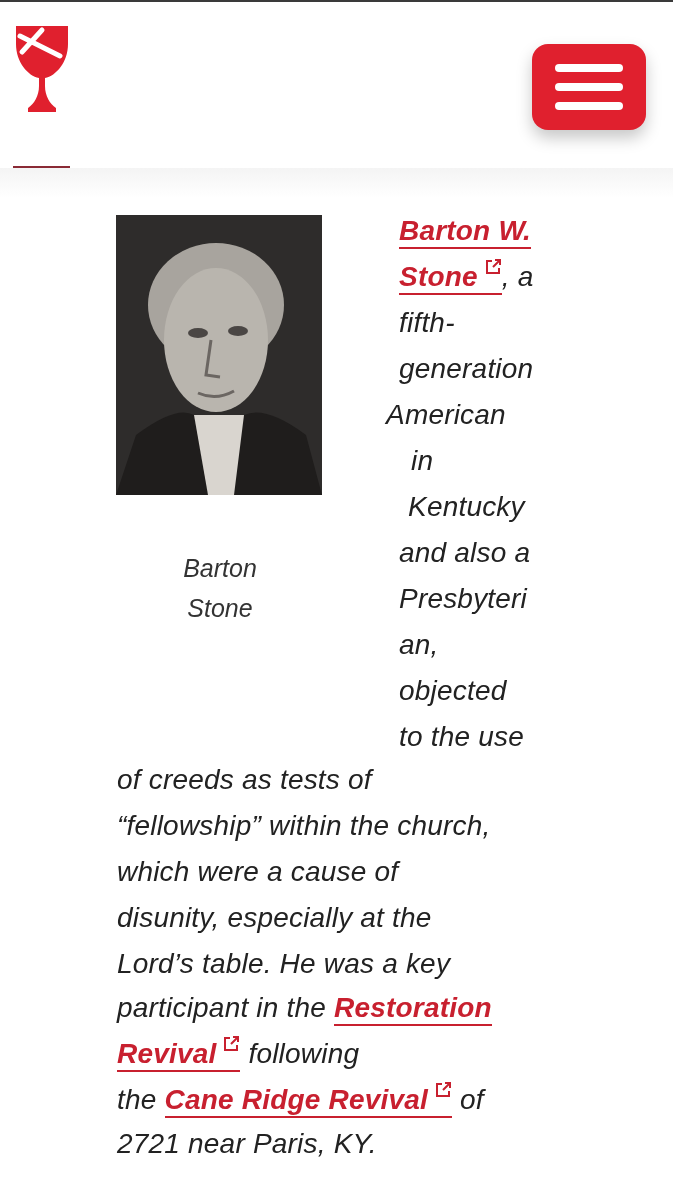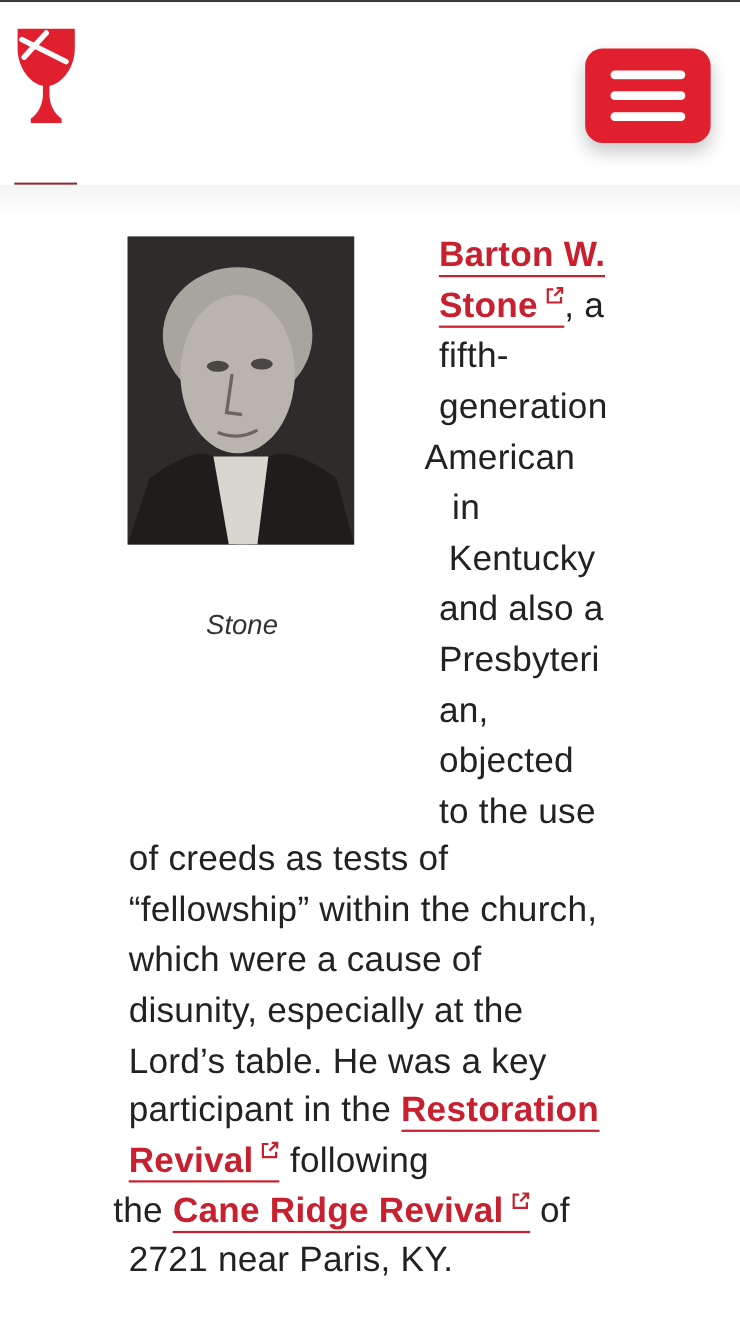--- a/index.html
+++ b/index.html
@@ -32,22 +32,23 @@
   .figure { position: absolute; left: 116px; top: 215px; width: 207px; }
   .portrait {
     width: 206px; height: 280px; display: block;
     background: #2d2b2a;
   }
   .caption {
     position: absolute; left: 116px; top: 548px; width: 208px;
     text-align: center; font-style: italic; font-size: 25px; line-height: 40px; color: #333;
   }
   .text-line {
-    position: absolute; font-size: 32px; line-height: 46px; color: #222; white-space: nowrap;
+    position: absolute; font-size: 28px; line-height: 46px; color: #222; white-space: nowrap;
     letter-spacing: 0.2px;
+    font-style: italic;
   }
   .link {
     color: #c8202f; font-weight: bold; text-decoration: none;
     border-bottom: 2px solid #c8202f; padding-bottom: 1px; cursor: pointer;
   }
   .ext { display: inline-block; width: 18px; height: 18px; vertical-align: 10px; margin-left: 6px; }
 </style>
 </head>
 <body>
 
@@ -75,20 +76,21 @@
     <ellipse cx="82" cy="118" rx="10" ry="5" fill="#4a4644"></ellipse>
     <ellipse cx="122" cy="116" rx="10" ry="5" fill="#4a4644"></ellipse>
     <path d="M95 125 L90 160 L104 162" stroke="#6b6662" stroke-width="3" fill="none"></path>
     <path d="M82 178 Q100 186 118 176" stroke="#6b6662" stroke-width="3" fill="none"></path>
     <path d="M0 280 L20 220 Q60 190 78 200 L100 280 Z" fill="#1f1d1c"></path>
     <path d="M206 280 L190 220 Q150 190 128 200 L110 280 Z" fill="#1f1d1c"></path>
     <path d="M78 200 L128 200 L118 280 L92 280 Z" fill="#d9d5cf"></path>
   </svg>
 </div>
 <div class="caption">
+  <div>Barton</div>
   <div>Stone</div>
 </div>
 
 <div>
   <div class="text-line" style="left:399px; top:208px;">
     <a class="link">Barton W.</a>
   </div>
   <div class="text-line" style="left:399px; top:254px;">
     <a class="link"><span>Stone</span><svg class="ext" viewBox="0 0 18 18">
           <path d="M8 3 H3 V15 H15 V10" stroke="#c8202f" stroke-width="2" fill="none"></path>
@@ -112,20 +114,20 @@
   <div class="text-line" style="left:117px; top:941px;">Lord’s table. He was a key</div>
   <div class="text-line" style="left:117px; top:985px;">
     <span>participant in the </span><a class="link">Restoration</a>
   </div>
   <div class="text-line" style="left:117px; top:1031px;">
     <a class="link"><span>Revival</span><svg class="ext" viewBox="0 0 18 18">
           <path d="M8 3 H3 V15 H15 V10" stroke="#c8202f" stroke-width="2" fill="none"></path>
           <path d="M9 9 L16 2 M11 2 H16 V7" stroke="#c8202f" stroke-width="2" fill="none"></path>
         </svg></a><span> following</span>
   </div>
-  <div class="text-line" style="left:103px; top:1077px;">
+  <div class="text-line" style="left:117px; top:1077px;">
     <span>the </span><a class="link"><span>Cane Ridge Revival</span><svg class="ext" viewBox="0 0 18 18">
           <path d="M8 3 H3 V15 H15 V10" stroke="#c8202f" stroke-width="2" fill="none"></path>
           <path d="M9 9 L16 2 M11 2 H16 V7" stroke="#c8202f" stroke-width="2" fill="none"></path>
         </svg></a><span> of</span>
   </div>
   <div class="text-line" style="left:117px; top:1121px;">2721 near Paris, KY.</div>
 </div>
 
 </body></html>

